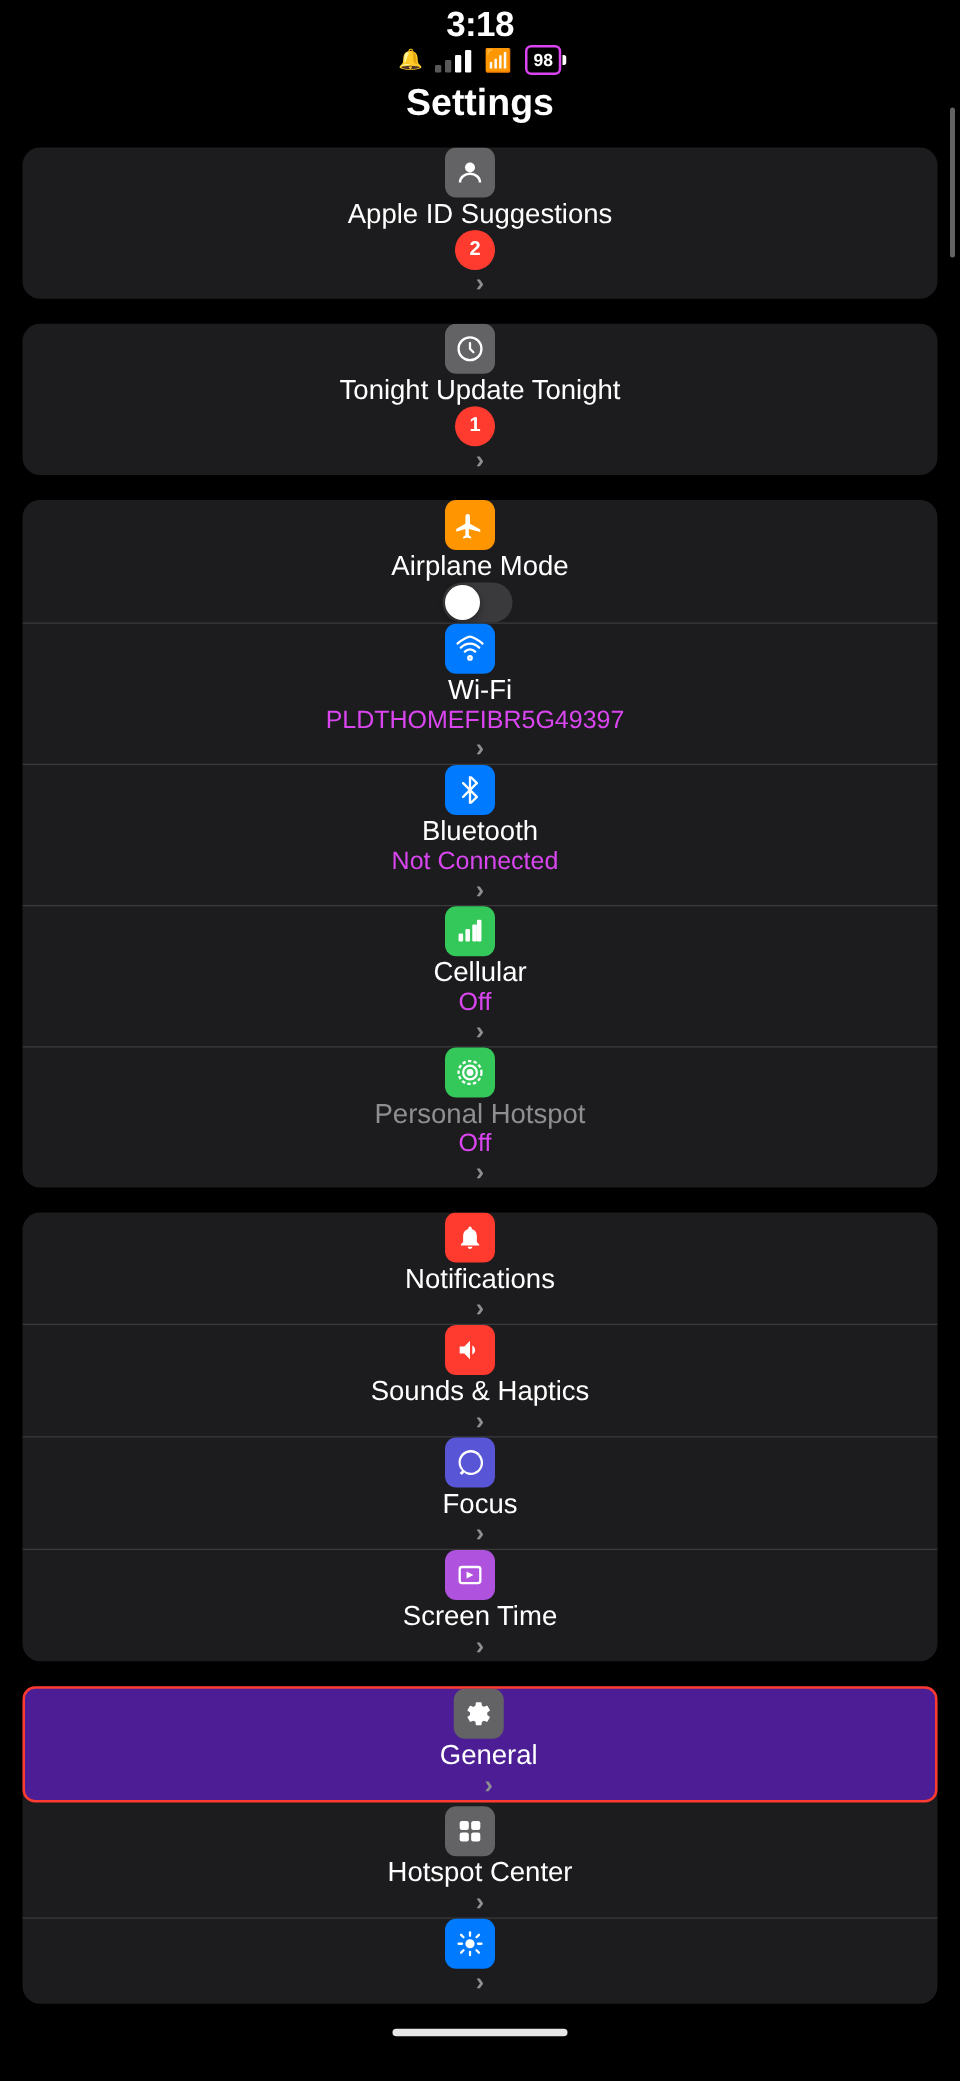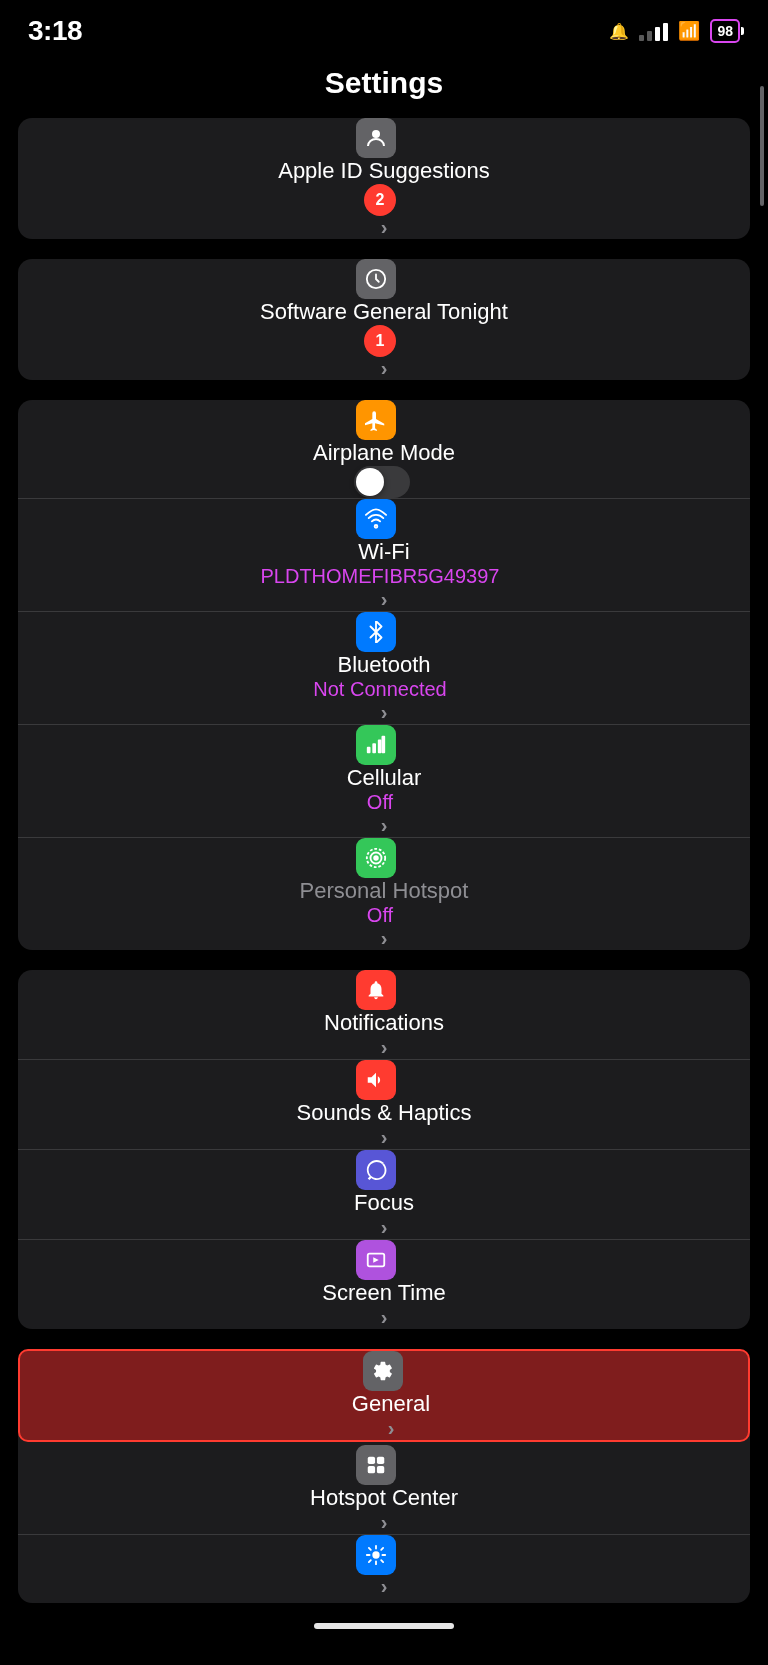--- a/index.html
+++ b/index.html
@@ -12,22 +12,23 @@
       width: 768px;
       min-height: 1665px;
       overflow-x: hidden;
     }
 
     
     .status-bar {
       display: flex;
       align-items: center;
       justify-content: space-between;
-      padding: 14px 28px 8px 28px;
+      padding: 4px 28px 8px 28px;
       height: 56px;
+      flex-direction: column;
     }
     .status-time {
       font-size: 28px;
       font-weight: 600;
       letter-spacing: -0.5px;
     }
     .status-right {
       display: flex;
       align-items: center;
       gap: 10px;
@@ -173,21 +174,21 @@
     .ic-red2 { background: #ff3b30; }
     .ic-purple { background: #5856d6; }
     .ic-gray { background: #636366; }
     .ic-gray2 { background: #8e8e93; }
 
     
     .settings-row.highlighted {
       border: 2.5px solid #ff3b30;
       border-radius: 10px;
       margin: 3px 0;
-      background: #7f1d1d;
+      background: #4c1d95;
       padding-left: 32px;
     }
     .settings-group.highlighted-group {
       overflow: visible;
     }
 
     
     .home-indicator {
       width: 140px;
       height: 6px;
@@ -262,21 +263,21 @@
   </div>
 
   <div class="settings-group">
     <div class="settings-row">
       <div class="row-icon" style="background:#636366;">
         <svg width="22" height="22" viewBox="0 0 24 24" fill="white">
             <circle cx="12" cy="12" r="10" stroke="white" stroke-width="2" fill="none"></circle>
             <path d="M12 7v5l3 3" stroke="white" stroke-width="2" stroke-linecap="round" fill="none"></path>
           </svg>
       </div>
-      <span class="row-label">Software General Tonight</span>
+      <span class="row-label">Tonight Update Tonight</span>
       <div class="badge">1</div>
       <span class="chevron">›</span>
     </div>
   </div>
 
   <div class="settings-group">
 
     <div class="settings-row">
       <div class="row-icon ic-orange">
         <svg width="22" height="22" viewBox="0 0 24 24" fill="white">

